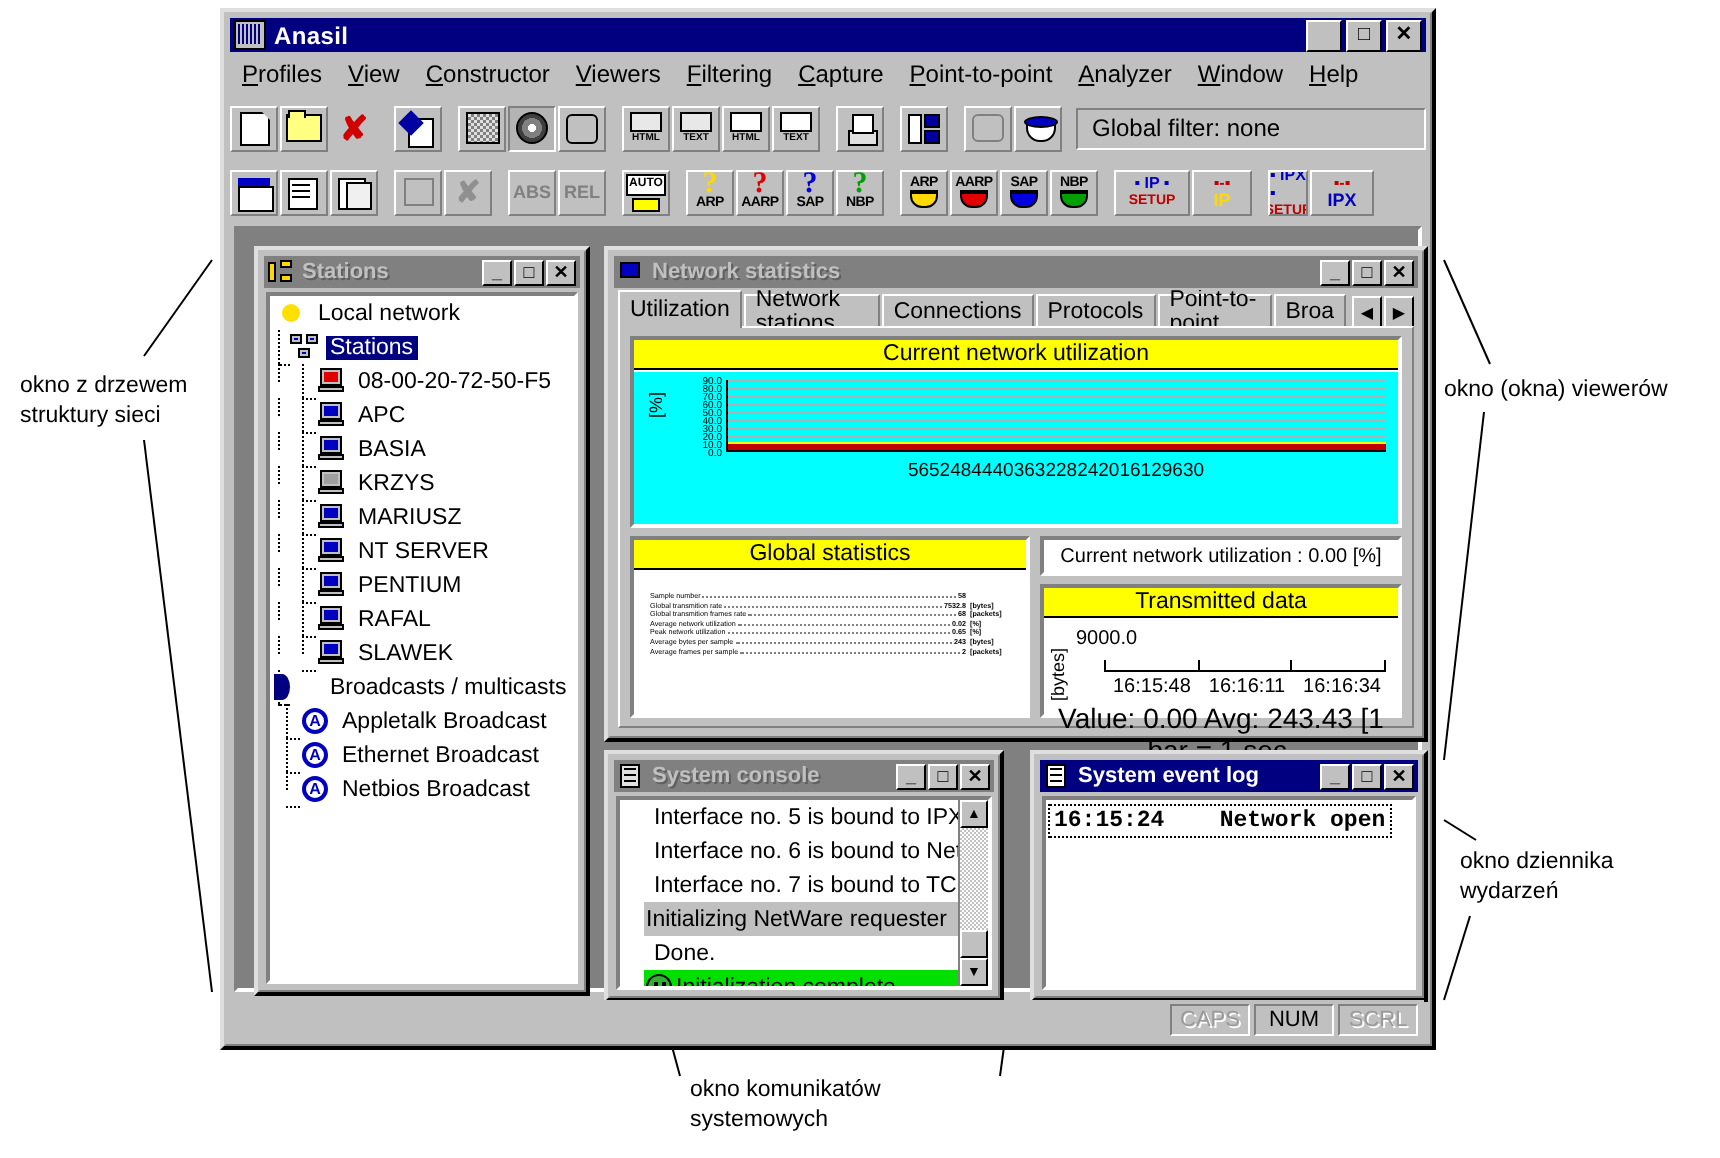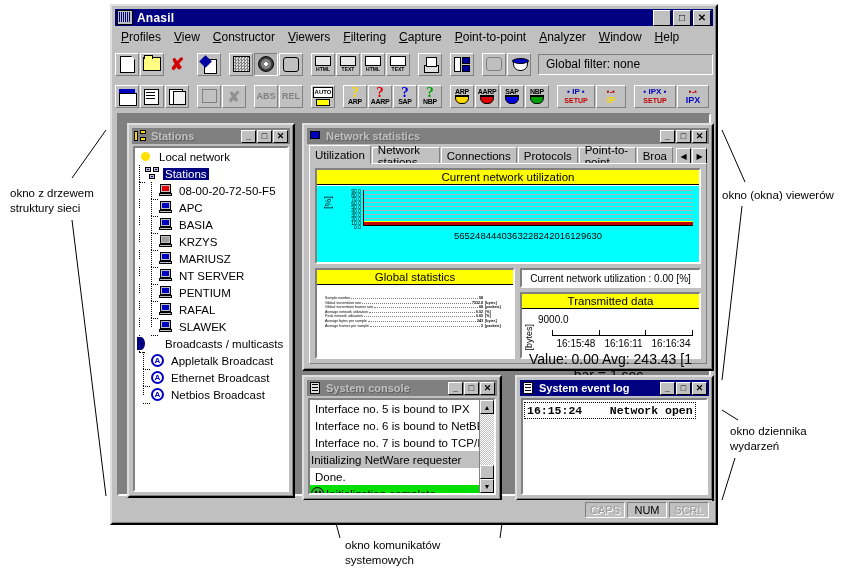--- a/index.html
+++ b/index.html
@@ -167,21 +167,21 @@
   #txplot:before{content:"";position:absolute;left:0;bottom:0;width:1px;height:5px;background:#000;}
   #txplot:after{content:"";position:absolute;right:0;bottom:0;width:1px;height:5px;background:#000;}
   .txtick{position:absolute;bottom:0;width:1px;height:5px;background:#000;}
   #txticks{position:absolute;left:30px;right:4px;top:28px;display:flex;justify-content:space-around;font-size:10px;}
   #txfoot{position:absolute;left:0;right:0;top:41px;text-align:center;font-size:14px;}
 
   
   #winConsole{left:183px;top:260px;width:200px;height:126px;}
   #conarea{position:absolute;left:3px;top:20px;right:3px;bottom:3px;background:#ffffff;
            border:2px solid;border-color:#808080 #ffffff #ffffff #808080;box-sizing:border-box;display:flex;}
-  #conlist{flex:1;overflow:hidden;}
+  #conlist{flex:1;overflow:hidden;padding-left:12px;}
   .cline{height:17px;display:flex;align-items:center;font-size:11.5px;padding-left:5px;white-space:nowrap;color:#000;}
   .cline.gray{background:#c0c0c0;padding-left:1px;}
   .cline.green{background:#00e000;padding-left:1px;}
   .smiley{width:13px;height:13px;border-radius:50%;background:#30b030;border:1px solid #000;
           box-sizing:border-box;margin-right:2px;flex:0 0 auto;position:relative;}
   .smiley:before{content:"";position:absolute;left:3px;top:3px;width:2px;height:2px;background:#000;box-shadow:4px 0 0 #000;}
   .smiley:after{content:"";position:absolute;left:3px;top:7px;width:5px;height:2px;border-bottom:1px solid #000;border-radius:0 0 4px 4px;}
   .vscroll{width:15px;background:#c0c0c0;display:flex;flex-direction:column;justify-content:space-between;
            border-left:1px solid #808080;box-sizing:border-box;}
   .sbtn{height:14px;background:#c0c0c0;border:1px solid;border-color:#ffffff #000 #000 #ffffff;
@@ -445,21 +445,21 @@
             <span class="glyph" style="color:#c00000;font-size:7px">SETUP</span>
           </span>
         </span>
     <span class="tbtn" style="width:30px">
           <span class="ipbox">
             <span class="glyph" style="color:#c00000;font-size:8px">▪-▪</span>
             <span class="glyph" style="color:#ffd800;font-size:9px">IP</span>
           </span>
         </span>
     <span class="tsep"></span>
-    <span class="tbtn" style="width:42px">
+    <span class="tbtn" style="width:20px">
           <span class="ipbox">
             <span class="glyph" style="color:#0000c0;font-size:8px">▪ IPX ▪</span>
             <span class="glyph" style="color:#c00000;font-size:7px">SETUP</span>
           </span>
         </span>
     <span class="tbtn" style="width:32px">
           <span class="ipbox">
             <span class="glyph" style="color:#c00000;font-size:8px">▪-▪</span>
             <span class="glyph" style="color:#0000c0;font-size:9px">IPX</span>
           </span>

